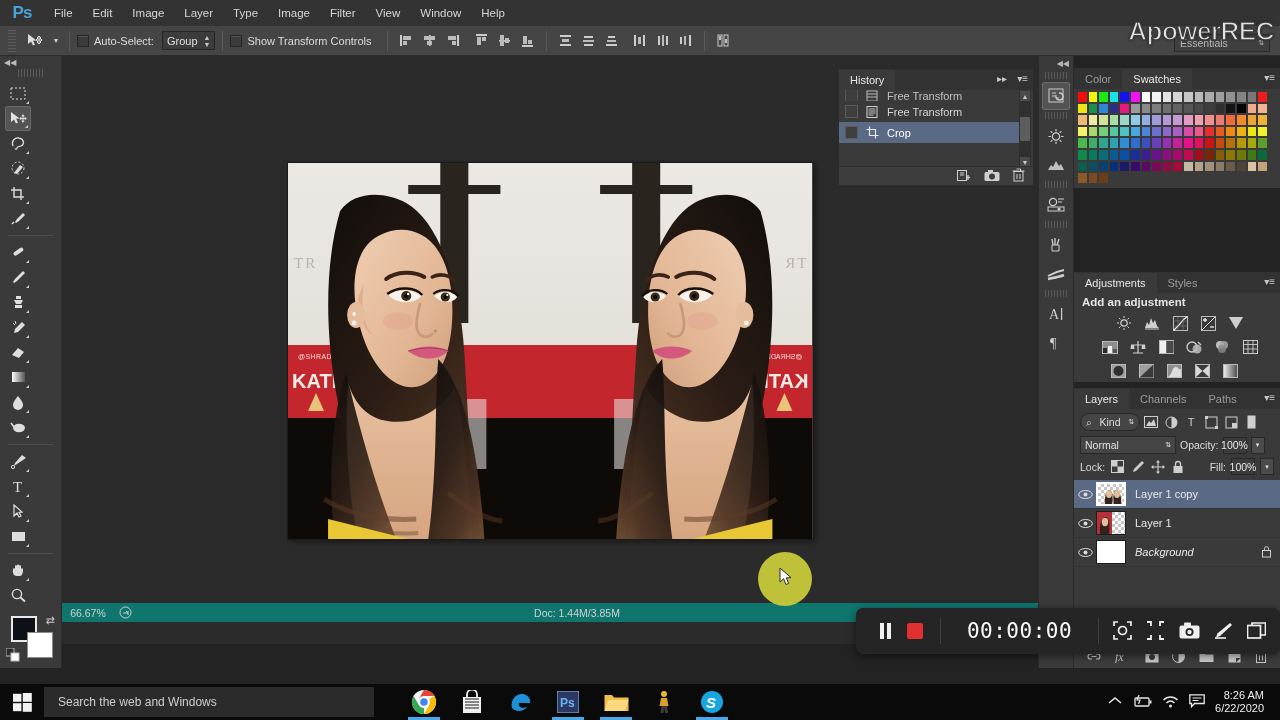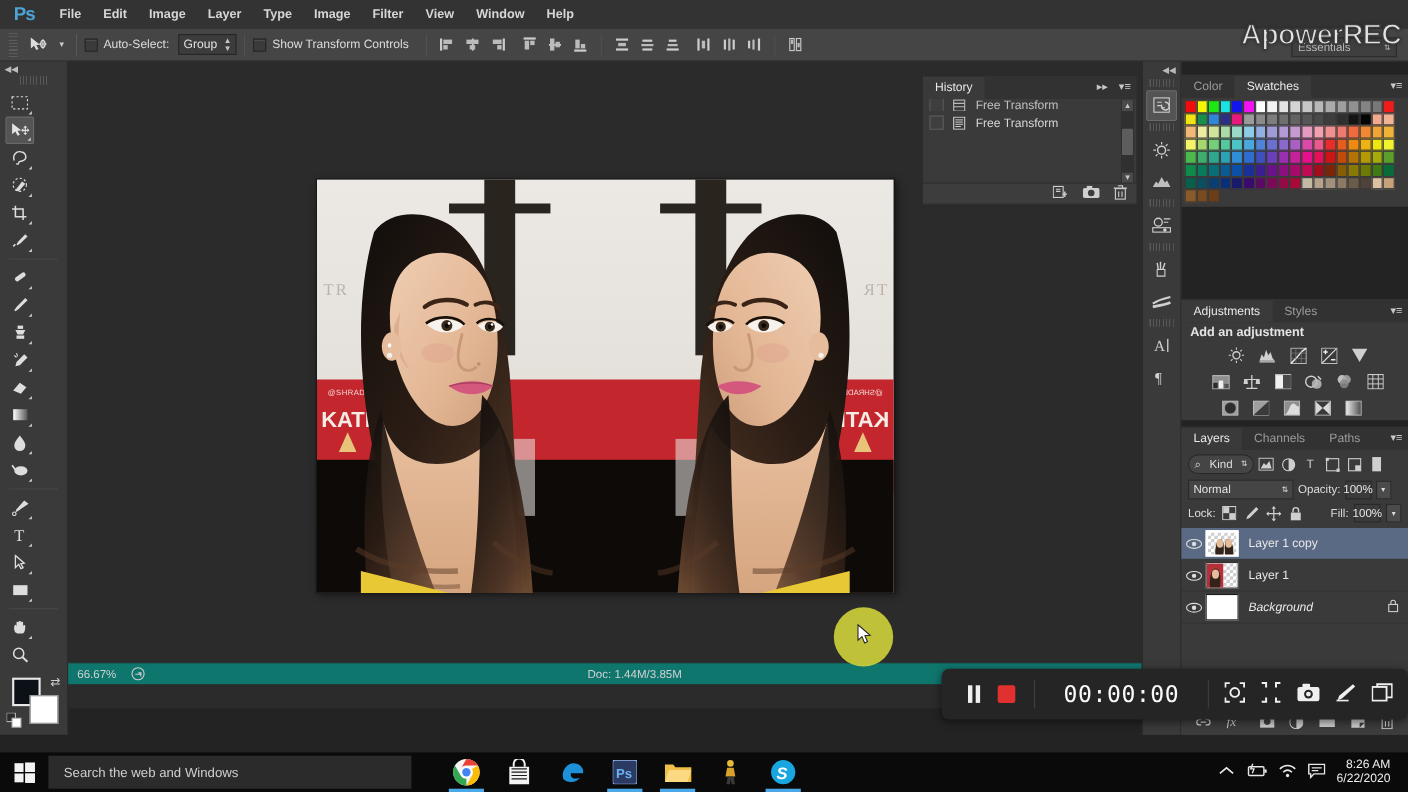--- a/index.html
+++ b/index.html
@@ -17,21 +17,20 @@
     background:#333333; display:flex; align-items:center;
   }
   .ps-logo{
     width:44px; height:26px; display:flex; align-items:center; justify-content:center;
     color:#4ba3d6; font-weight:bold; font-size:17px; letter-spacing:-1px;
     font-family:"Liberation Sans", sans-serif;
   }
   .menu-item{
     padding:0 10px; height:26px; line-height:26px; font-size:11.5px; color:#d6d6d6;
     cursor:default;
-    font-weight:bold;
   }
 
   
   .optbar{
     position:absolute; left:0; top:26px; width:1280px; height:30px;
     background:#454545; border-bottom:1px solid #2b2b2b;
     display:flex; align-items:center; padding-left:4px;
   }
   .opt-grip{ width:8px; height:22px; background:
      repeating-linear-gradient(to bottom,#6a6a6a 0 1px,transparent 1px 3px);
@@ -795,20 +794,29 @@
       </div>
       <div class="hist-row">
         <div class="hist-chk"></div>
         <div class="hist-ico">
           <svg width="12" height="12">
               <rect x="1" y="0.5" width="10" height="11" fill="none" stroke="#cfcfcf"></rect>
               <path d="M2.5 3 h7 M2.5 5 h7 M2.5 7 h7 M2.5 9 h5" stroke="#cfcfcf" stroke-width="0.9"></path>
             </svg>
         </div>
         <span>Free Transform</span>
+      </div>
+      <div class="hist-row sel">
+        <div class="hist-chk"></div>
+        <div class="hist-ico">
+          <svg width="13" height="13">
+              <path d="M3.5 0.5 v9 h9 M0.5 3.5 h9 v9" fill="none" stroke="#e8e8e8" stroke-width="1.2"></path>
+            </svg>
+        </div>
+        <span>Crop</span>
       </div>
     </div>
 
     <div class="hist-scroll"></div>
     <div class="hist-arrow" style="top:22px">▲</div>
     <div class="hist-thumb"></div>
     <div class="hist-arrow" style="top:88px">▼</div>
 
     <div class="hist-foot">
       <span>

